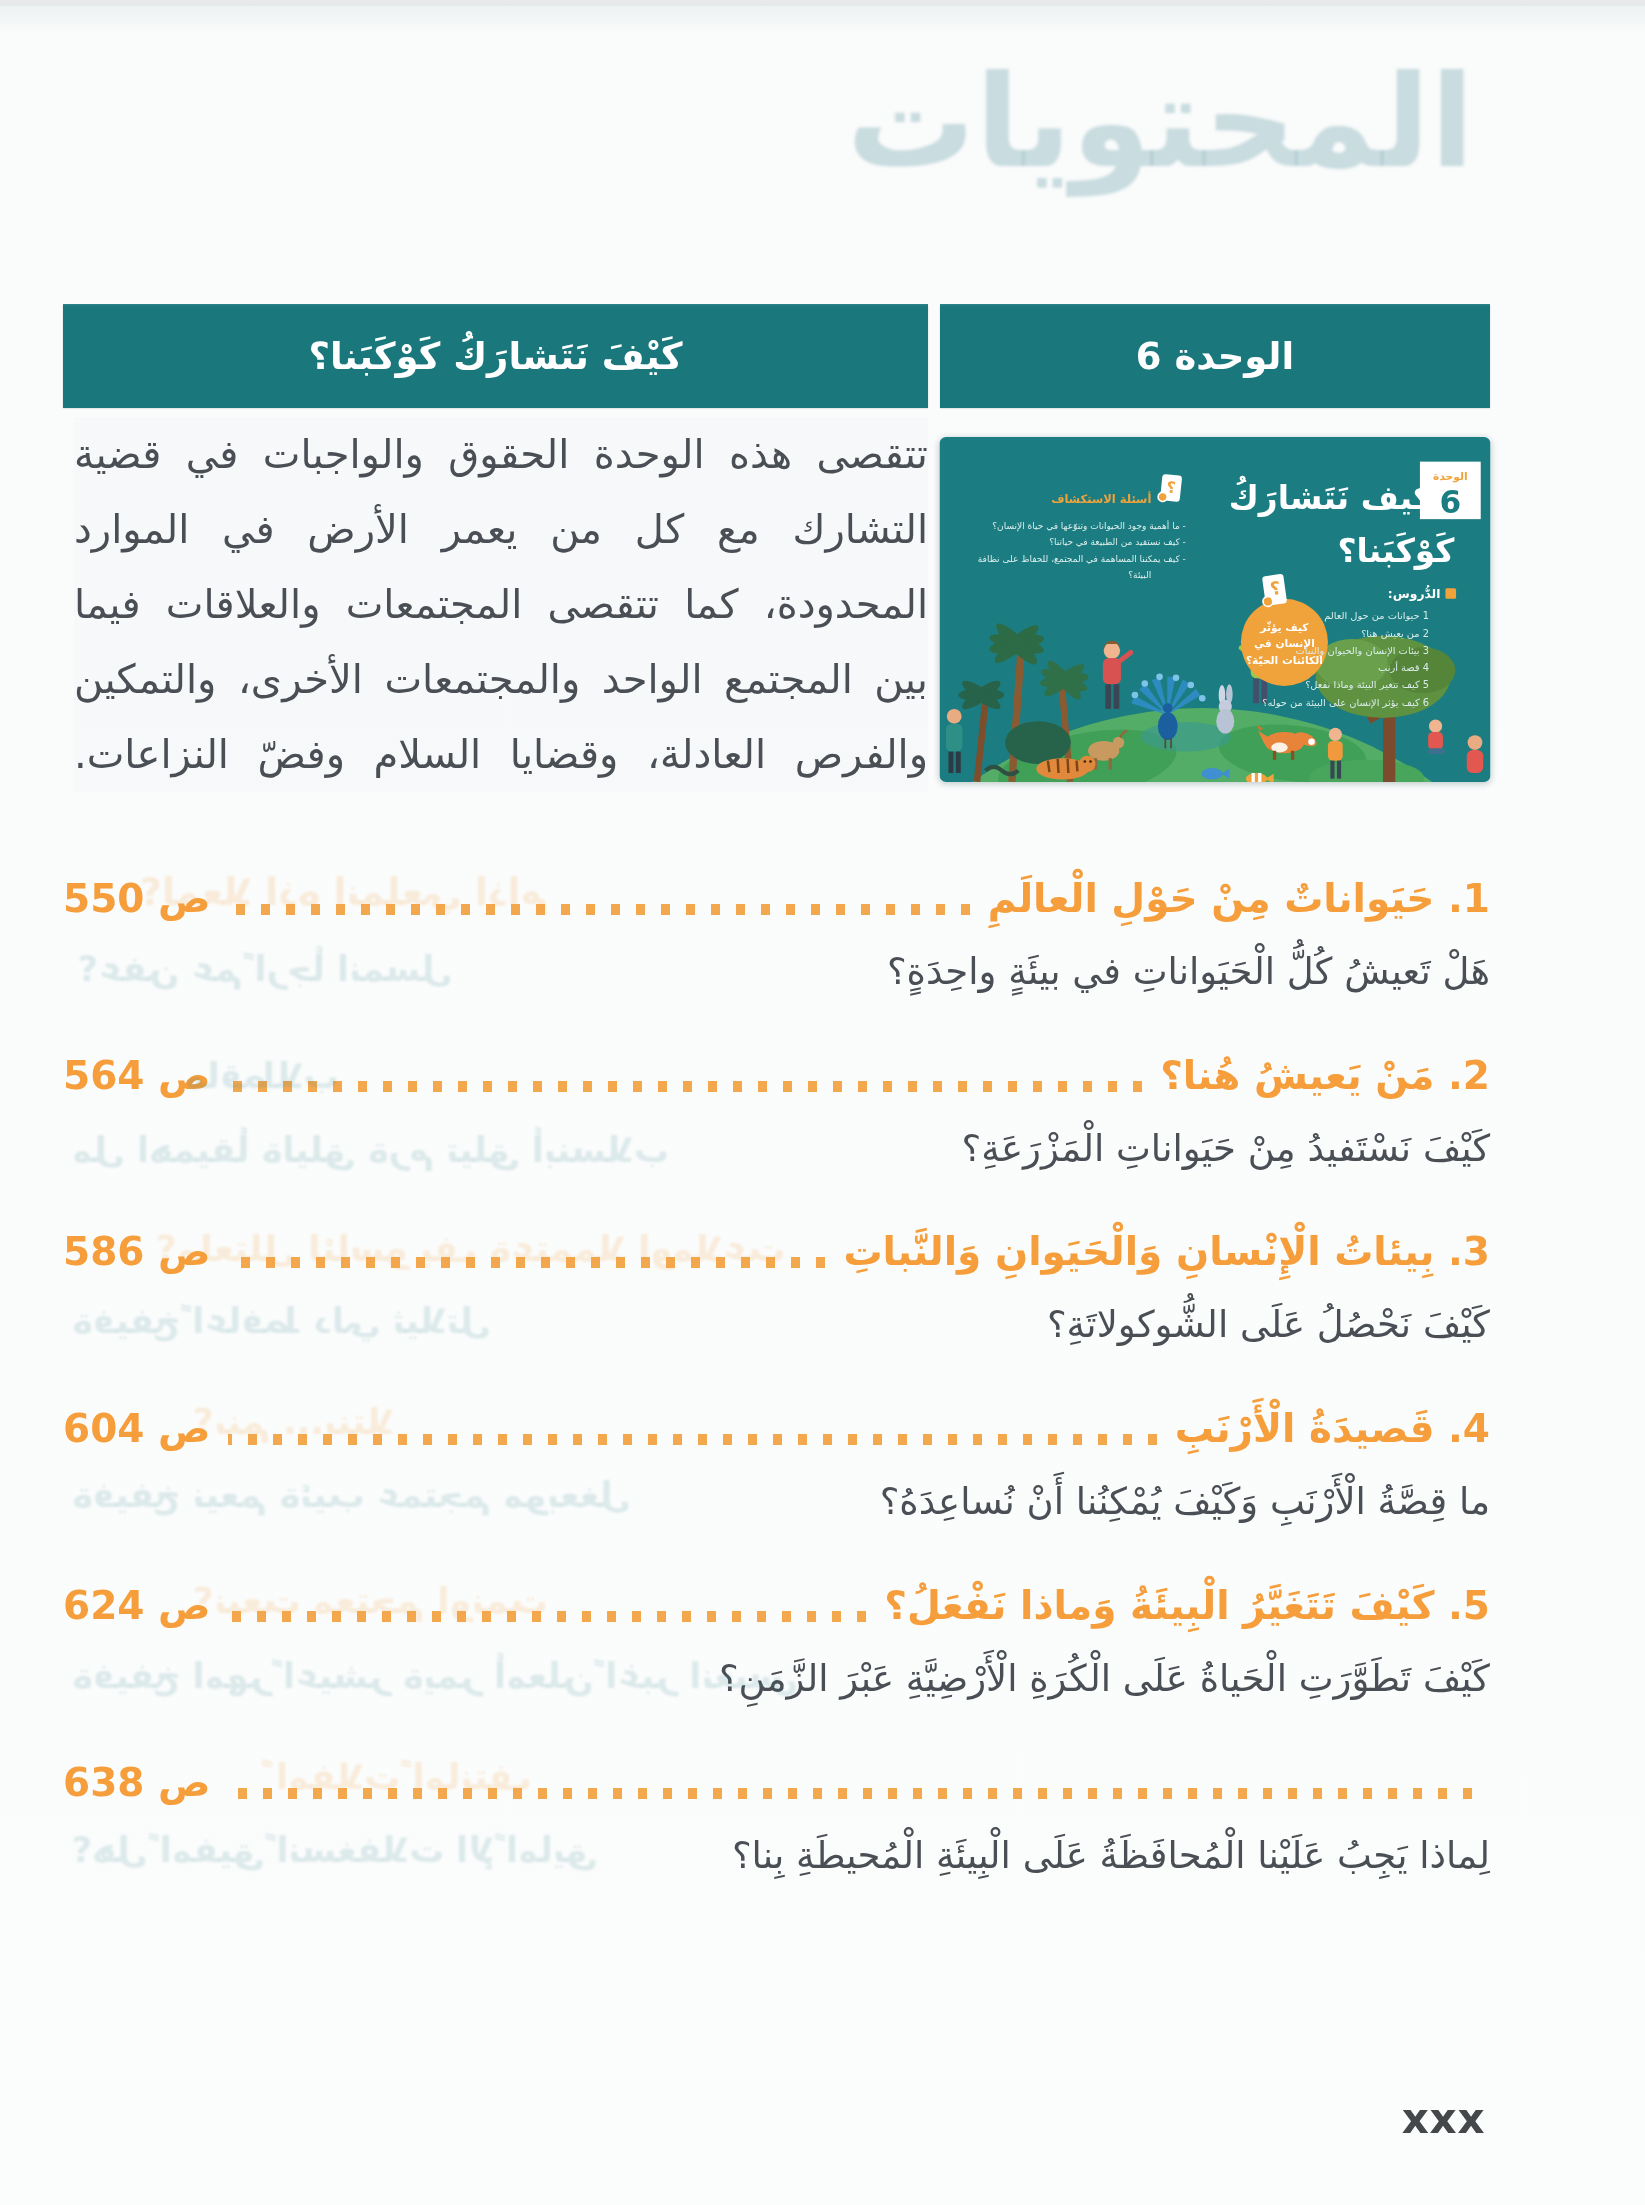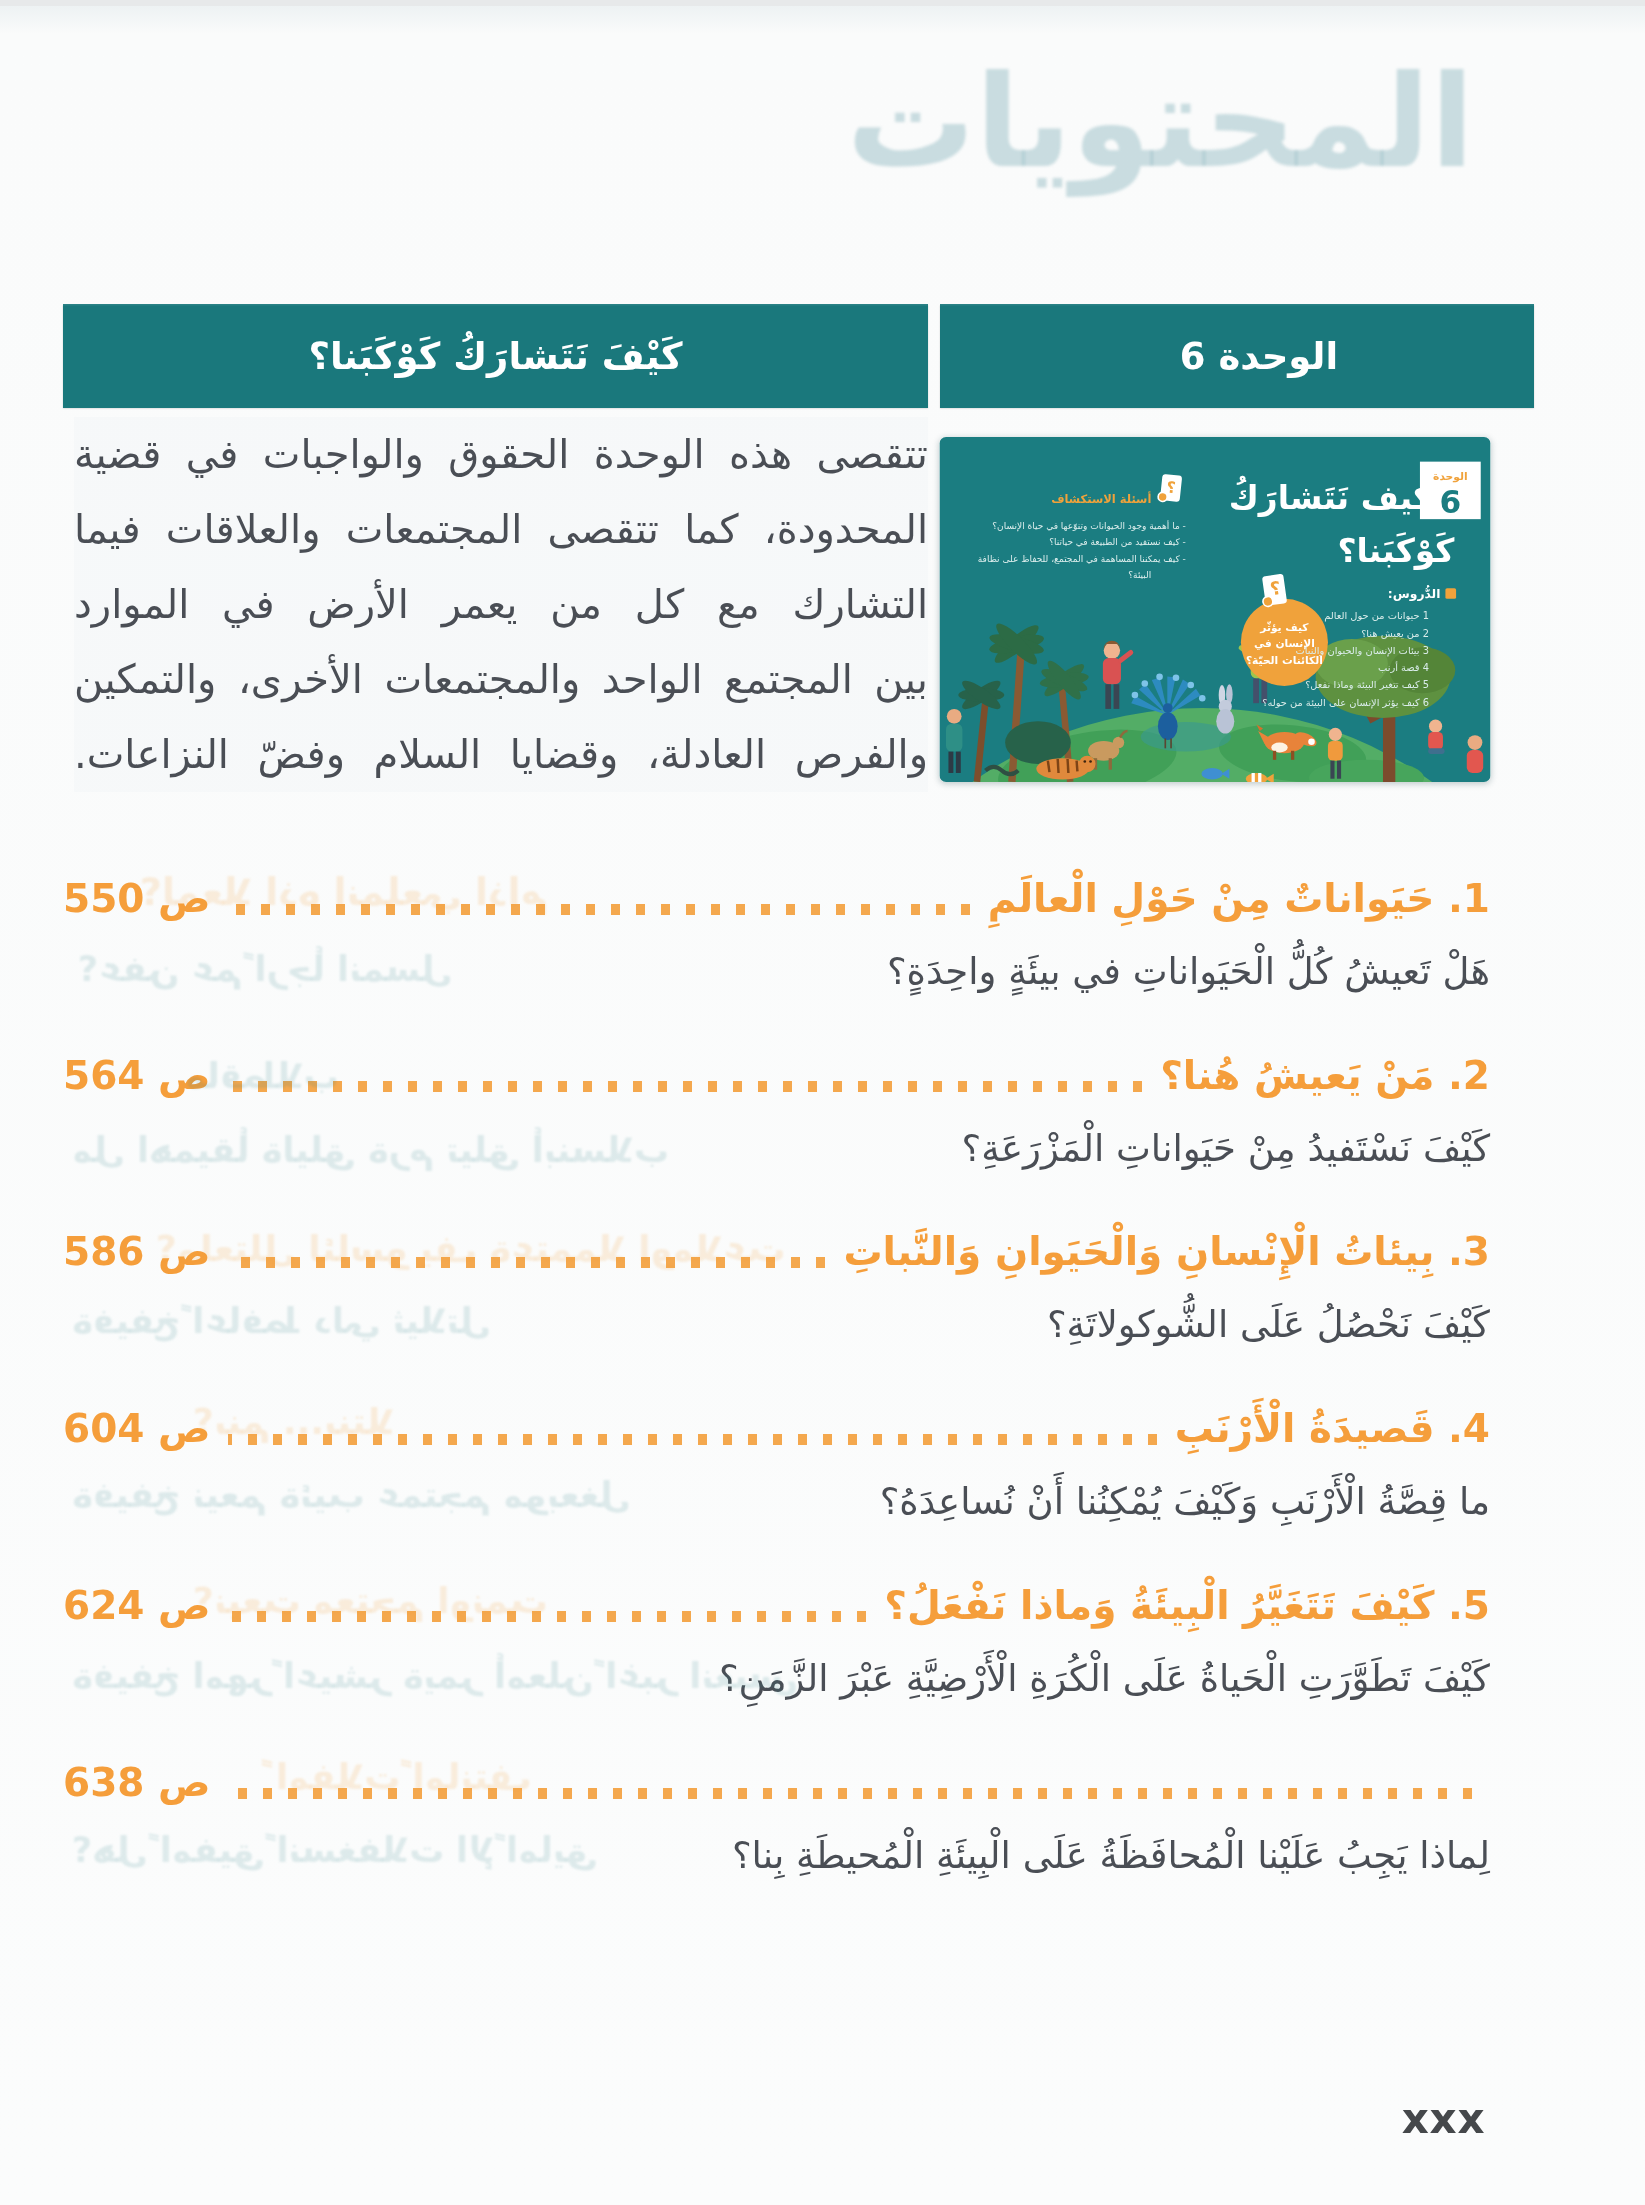--- a/index.html
+++ b/index.html
@@ -21,21 +21,21 @@
   .ghost-t{color:rgba(39,131,136,0.14);}
 
   
   .bar{
     position:absolute;top:298px;height:104px;background:#1a787c;color:#ffffff;
     display:flex;align-items:center;justify-content:center;
     font-weight:bold;font-size:37px;
     box-shadow:inset 0 1.6px 0 rgba(255,255,255,.08), 0 0.8px 1.6px rgba(0,0,0,.18);
   }
   .bar-question{left:63px;width:865px;}
-  .bar-unit{left:940px;width:550px;padding-left:44px;}
+  .bar-unit{left:940px;width:550px;}
 
   
   .intro{
     position:absolute;left:74px;top:411px;width:854px;
     font-size:40px;color:#4a4e55;background:rgba(214,222,236,0.10);
   }
   .intro-line{
     height:75px;line-height:75px;white-space:nowrap;
     text-align:justify;text-align-last:justify;
   }
@@ -78,22 +78,22 @@
 
   <div class="bar bar-question">
     <span>كَيْفَ نَتَشارَكُ كَوْكَبَنا؟</span>
   </div>
   <div class="bar bar-unit">
     <span>الوحدة 6</span>
   </div>
 
   <div class="intro">
     <div class="intro-line">تتقصى هذه الوحدة الحقوق والواجبات في قضية</div>
+    <div class="intro-line">التشارك مع كل من يعمر الأرض في الموارد</div>
     <div class="intro-line">المحدودة، كما تتقصى المجتمعات والعلاقات فيما</div>
-    <div class="intro-line">التشارك مع كل من يعمر الأرض في الموارد</div>
     <div class="intro-line">بين المجتمع الواحد والمجتمعات الأخرى، والتمكين</div>
     <div class="intro-line">والفرص العادلة، وقضايا السلام وفضّ النزاعات.</div>
   </div>
 
   <div class="cover">
     <svg viewBox="0 0 671 420" width="552" height="345">
       <defs>
         <clipPath id="coverClip">
             <rect width="671" height="420" rx="8"></rect>
           </clipPath>

